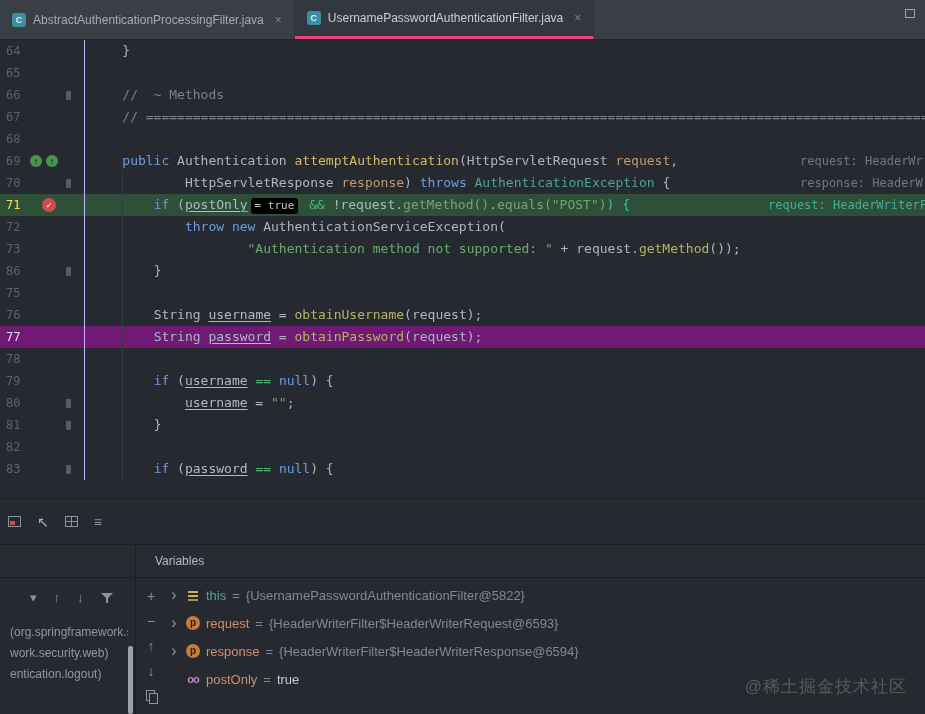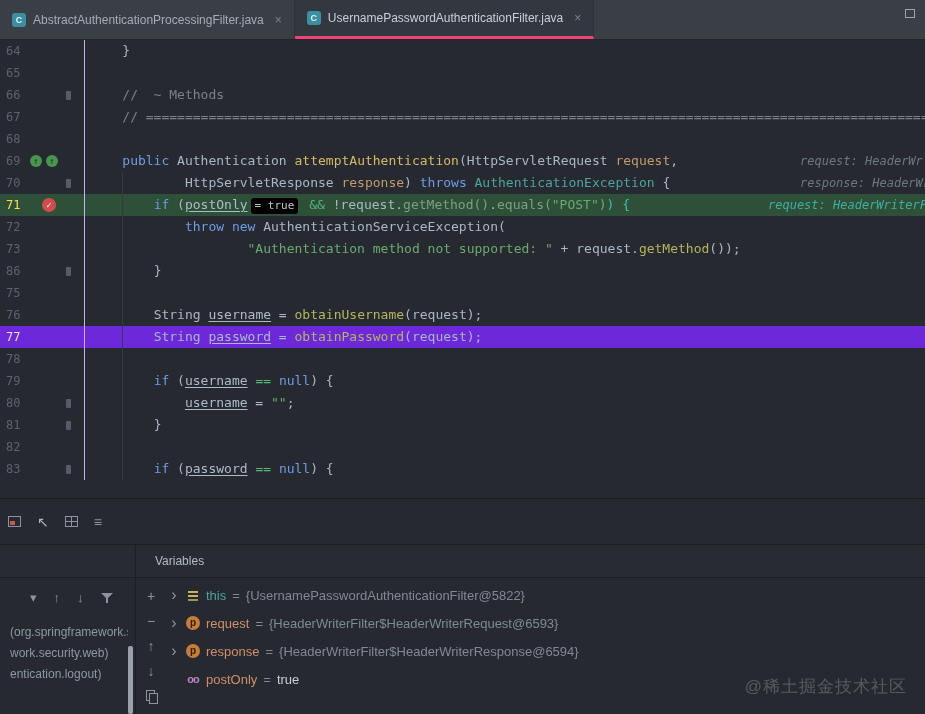--- a/index.html
+++ b/index.html
@@ -11,21 +11,21 @@
 .tab{display:flex;align-items:center;gap:7px;padding:0 12px;border-right:1px solid #2e3137;font-size:12px;color:#a4adb7}
 .tab.active{background:#333840;color:#c6cfd8;border-bottom:3px solid #ee4377}
 .ticon{width:14px;height:14px;border-radius:3px;background:#3c8fa0;color:#d9f2f5;font-size:9px;font-weight:bold;text-align:center;line-height:14px;flex:0 0 14px}
 .tclose{color:#7b838d;font-size:12px;margin-left:4px}
 .winic{width:10px;height:9px;border:1px solid #9aa4ae;margin:9px 10px 0 auto}
 
 
 .editor{position:absolute;top:40px;left:0;width:925px;height:458px;font-family:"DejaVu Sans Mono",monospace;font-size:13px}
 .crow{display:flex;height:22px;position:relative;overflow:hidden}
 .crow.exec{background:#2f5038}
-.crow.caret{background:#6d28d9}
+.crow.caret{background:#701a75}
 .gut{flex:0 0 85px;display:flex;border-right:1px solid #c4b5fd}
 .num{width:30px;padding-left:6px;font-size:12px;line-height:22px;color:#5b6370}
 .exec .num{color:#fde047}
 .caret .num{color:#dde3ea}
 .gslot{position:relative;flex:1}
 .ovr{position:absolute;top:5px;width:12px;height:12px;border-radius:50%;background:#47954f;color:#16301a;font-size:9px;line-height:12px;text-align:center}
 .ovr.o2{left:16px}
 .bp{position:absolute;left:12px;top:4px;width:14px;height:14px;border-radius:50%;background:#d14d4d;color:#fff;font-size:9px;line-height:14px;text-align:center}
 .fold{position:absolute;left:36px;top:7px;width:5px;height:9px;border-radius:1px;background:#555c66}
 .codeln{flex:1;white-space:pre;line-height:22px;padding-left:6px;position:relative}
@@ -36,21 +36,21 @@
 .t-str{color:#69aa71}
 .t-md{color:#d7ba67}
 .t-mc{color:#b4b65f}
 .t-op{color:#52b77c}
 .t-fld{color:#adbbc9;text-decoration:underline;text-underline-offset:2px}
 .t-prm{color:#c59a6c}
 .t-type{color:#4ea39d}
 .t-teal{color:#45bcae}
 .t-dim{color:#7d9f85}
 .t-badge{display:inline-block;background:#000000;color:#c0c8c0;border-radius:3px;padding:0 4px;margin:0 3px;font-size:11px;line-height:16px}
-.hint{position:absolute;top:0;left:800px;line-height:22px;font-size:12px;font-style:italic;color:#6e7882;white-space:nowrap}
+.hint{position:absolute;top:0;left:800px;line-height:22px;font-size:12px;color:#6e7882;white-space:nowrap}
 .hint-teal{color:#3fae9f}
 
 
 .dtoolbar{position:absolute;top:498px;left:0;width:925px;height:46px;border-top:1px solid #1b1e22;display:flex;align-items:center;gap:16px;padding-left:8px;color:#8a95a0}
 .rlic{width:13px;height:11px;border:1px solid #8a95a0;position:relative}
 .rlic::after{content:"";position:absolute;left:1px;bottom:1px;width:5px;height:4px;background:#c75450}
 .curic{font-size:14px;color:#aab4be}
 .gridic{width:13px;height:11px;border:1px solid #8a95a0;position:relative}
 .gridic::before{content:"";position:absolute;left:5px;top:0;bottom:0;width:1px;background:#8a95a0}
 .gridic::after{content:"";position:absolute;left:0;right:0;top:4px;height:1px;background:#8a95a0}

